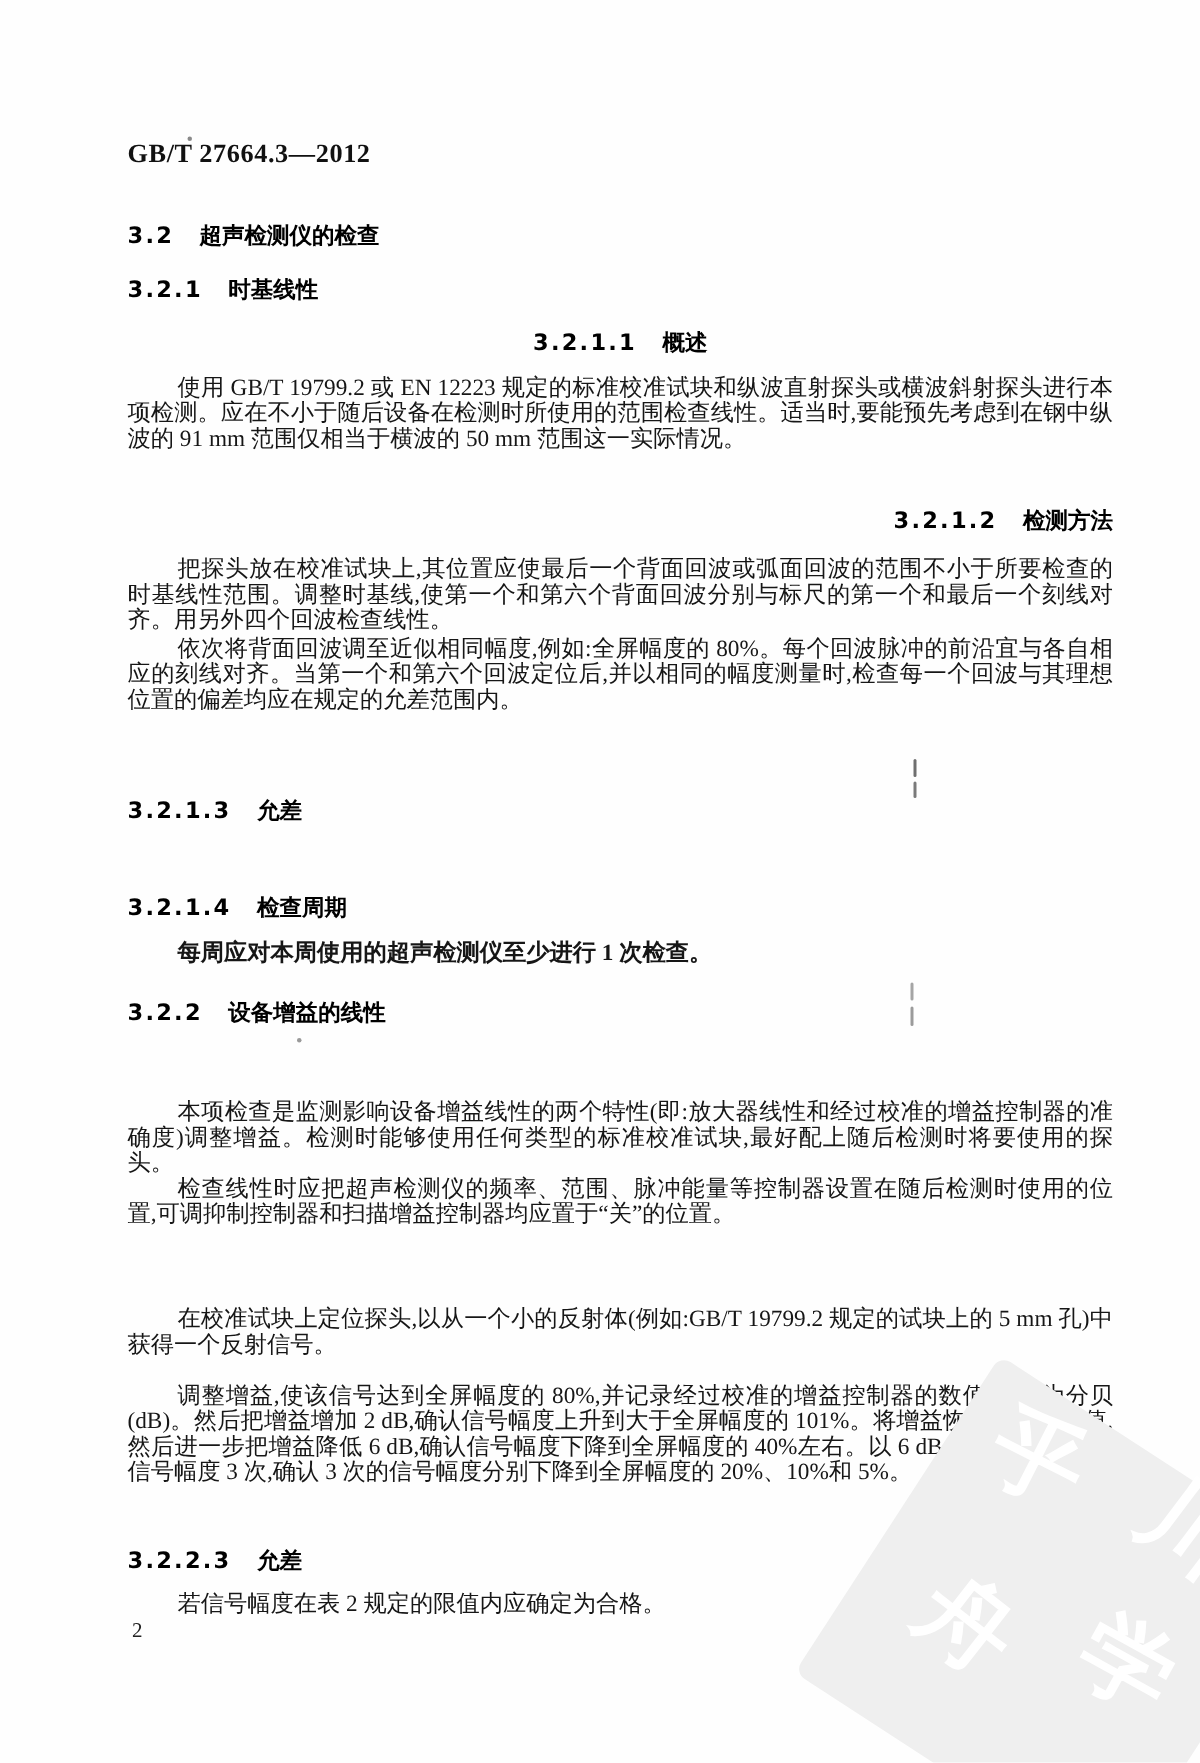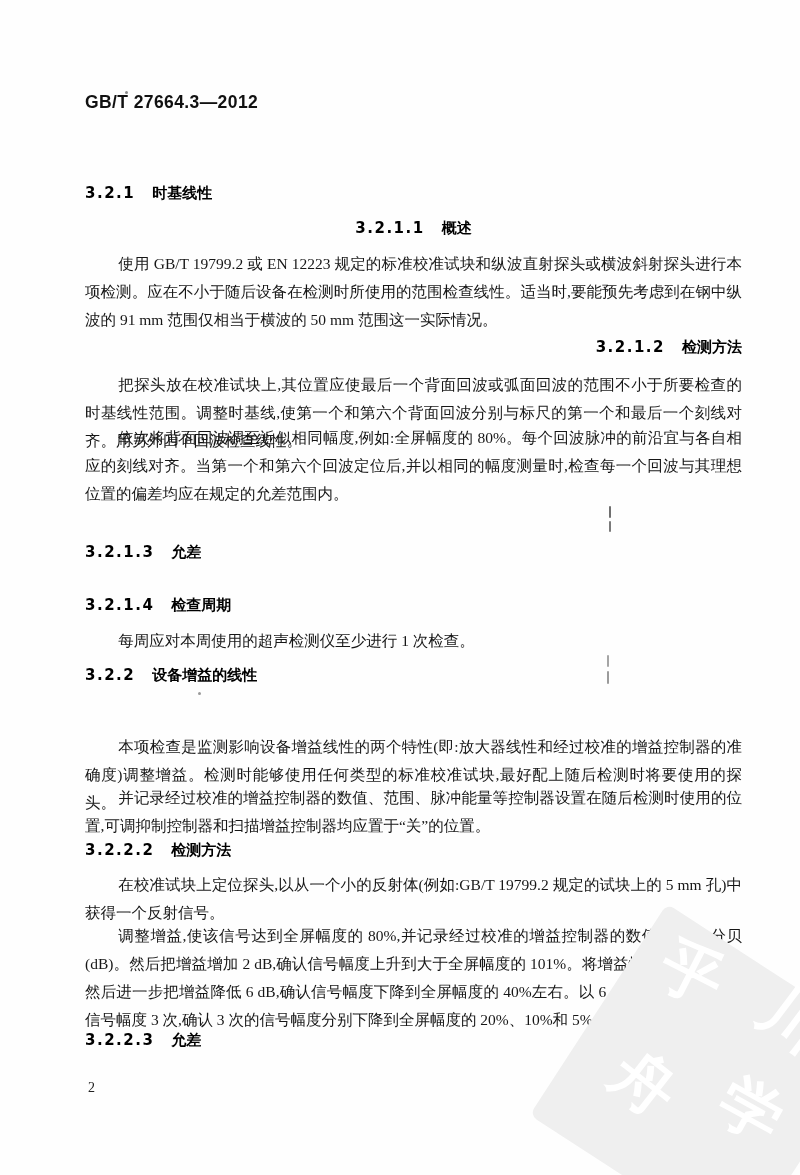--- a/index.html
+++ b/index.html
@@ -7,32 +7,32 @@
     width:800px; height:1175px;
     background:#ffffff;
     position:relative;
     overflow:hidden;
     font-family:"Liberation Serif", serif;
     color:#1a1a1a;
   }
   .page { position:absolute; inset:0; width:800px; height:1175px; overflow:hidden; background:#fefefe; }
   .blk { position:absolute; left:85px; width:657px; }
   .doc-header {
-    font-family:Liberation Sans, sans-serif;
+    font-family:Liberation Serif, serif;
     font-weight:700; font-size:17.5px; letter-spacing:0.4px;
     color:#111;
   }
   .hd {
     font-family:"Liberation Sans", sans-serif;
     font-weight:700; font-size:15px; line-height:22px; color:#000;
     white-space:nowrap;
   }
   .hd .hnum { font-family:"DejaVu Sans", sans-serif; letter-spacing:1.5px; margin-right:17px; }
   .para {
-    margin:0; font-size:15.5px; line-height:28px;
+    margin:0; font-size:15.5px; line-height:17px;
     text-align:justify; text-indent:2.15em; color:#161616;
   }
   .page-num { font-family:"Liberation Serif", serif; font-size:14px; color:#222; }
   .stamp {
     position:absolute; left:578px; top:952px; width:252px; height:252px;
     background:#efefef; transform:rotate(33deg); border-radius:8px;
   }
   .stamp .glyph {
     position:absolute; color:#ffffff; font-weight:700;
     font-family:"Liberation Serif", serif; font-size:62px; line-height:62px;
@@ -40,71 +40,72 @@
   .art-dash { position:absolute; width:2px; border-radius:1px; }
   .art-dot { position:absolute; border-radius:50%; }
 </style>
 </head>
 <body>
 
 <div class="page">
 
   <div class="blk doc-header" style="top:92px;">GB/T 27664.3—2012</div>
 
+  <div class="blk hd" style="top:146px;">
+    <span class="hnum">3.2</span><span>超声检测仪的检查</span>
+  </div>
 
   <div class="blk hd" style="top:182px;">
     <span class="hnum">3.2.1</span><span>时基线性</span>
   </div>
 
   <div class="blk hd" style="top:217px;text-align:center;">
     <span class="hnum">3.2.1.1</span><span>概述</span>
   </div>
 
   <p class="blk para" style="top:250px;">使用 GB/T 19799.2 或 EN 12223 规定的标准校准试块和纵波直射探头或横波斜射探头进行本项检测。应在不小于随后设备在检测时所使用的范围检查线性。适当时,要能预先考虑到在钢中纵波的 91 mm 范围仅相当于横波的 50 mm 范围这一实际情况。</p>
 
   <div class="blk hd" style="top:336px;text-align:right;">
     <span class="hnum">3.2.1.2</span><span>检测方法</span>
   </div>
 
   <p class="blk para" style="top:371px;">把探头放在校准试块上,其位置应使最后一个背面回波或弧面回波的范围不小于所要检查的时基线性范围。调整时基线,使第一个和第六个背面回波分别与标尺的第一个和最后一个刻线对齐。用另外四个回波检查线性。</p>
 
   <p class="blk para" style="top:424px;">依次将背面回波调至近似相同幅度,例如:全屏幅度的 80%。每个回波脉冲的前沿宜与各自相应的刻线对齐。当第一个和第六个回波定位后,并以相同的幅度测量时,检查每一个回波与其理想位置的偏差均应在规定的允差范围内。</p>
 
-  <div class="blk hd" style="top:541px;">
+  <div class="blk hd" style="top:529px;">
     <span class="hnum">3.2.1.3</span><span>允差</span>
   </div>
 
 
   <div class="blk hd" style="top:594px;">
     <span class="hnum">3.2.1.4</span><span>检查周期</span>
   </div>
 
-  <p class="blk para" style="top:627px;">每周应对本周使用的超声检测仪至少进行 1 次检查。</p>
+  <p class="blk para" style="top:627px;font-weight:bold;">每周应对本周使用的超声检测仪至少进行 1 次检查。</p>
 
   <div class="blk hd" style="top:664px;">
     <span class="hnum">3.2.2</span><span>设备增益的线性</span>
   </div>
 
 
   <p class="blk para" style="top:733px;">本项检查是监测影响设备增益线性的两个特性(即:放大器线性和经过校准的增益控制器的准确度)调整增益。检测时能够使用任何类型的标准校准试块,最好配上随后检测时将要使用的探头。</p>
 
-  <p class="blk para" style="top:784px;">并记录经过校准的增益控制器的数值、范围、脉冲能量等控制器设置在随后检测时使用的位置,可调抑制控制器和扫描增益控制器均应置于“关”的位置。</p>
+  <p class="blk para" style="top:784px;">检查线性时应把超声检测仪的频率、范围、脉冲能量等控制器设置在随后检测时使用的位置,可调抑制控制器和扫描增益控制器均应置于“关”的位置。</p>
 
-  <div class="blk hd" style="top:839px;">
-    <span class="hnum">3.2.2.2</span><span>检测方法</span>
-  </div>
 
   <p class="blk para" style="top:871px;font-family:Liberation Serif, serif;">在校准试块上定位探头,以从一个小的反射体(例如:GB/T 19799.2 规定的试块上的 5 mm 孔)中获得一个反射信号。</p>
 
   <p class="blk para" style="top:922px;">调整增益,使该信号达到全屏幅度的 80%,并记录经过校准的增益控制器的数值,单位为分贝(dB)。然后把增益增加 2 dB,确认信号幅度上升到大于全屏幅度的 101%。将增益恢复到其初始值,然后进一步把增益降低 6 dB,确认信号幅度下降到全屏幅度的 40%左右。以 6 dB 步进量依次降低信号幅度 3 次,确认 3 次的信号幅度分别下降到全屏幅度的 20%、10%和 5%。</p>
 
   <div class="blk hd" style="top:1029px;">
     <span class="hnum">3.2.2.3</span><span>允差</span>
   </div>
 
+  <p class="blk para" style="top:1061px;">若信号幅度在表 2 规定的限值内应确定为合格。</p>
 
   <div class="page-num" style="position:absolute; left:88px; top:1080px;">2</div>
 
   <div class="stamp">
     <span class="glyph" style="left:28px; top:14px; transform:rotate(-6deg);">乎</span>
     <span class="glyph" style="left:138px; top:-2px; transform:rotate(4deg);">川</span>
     <span class="glyph" style="left:152px; top:96px; transform:rotate(-4deg);">学</span>
     <span class="glyph" style="left:48px; top:132px; transform:rotate(5deg);">舟</span>
   </div>
 

